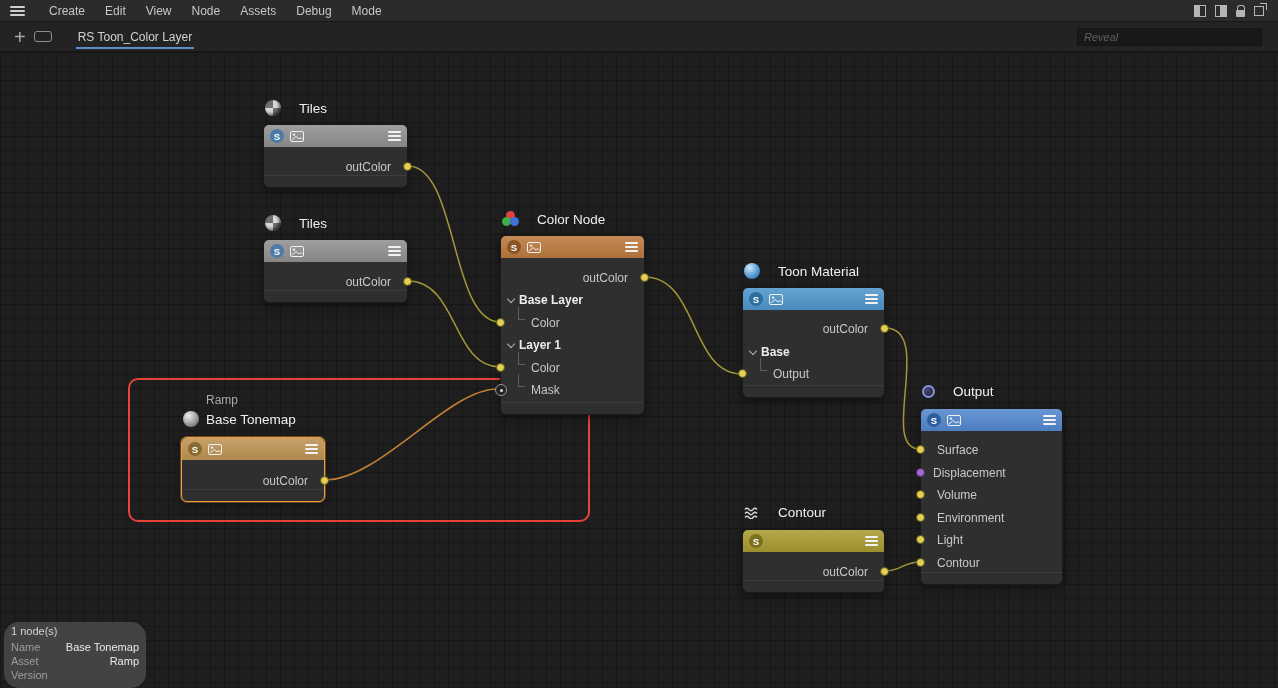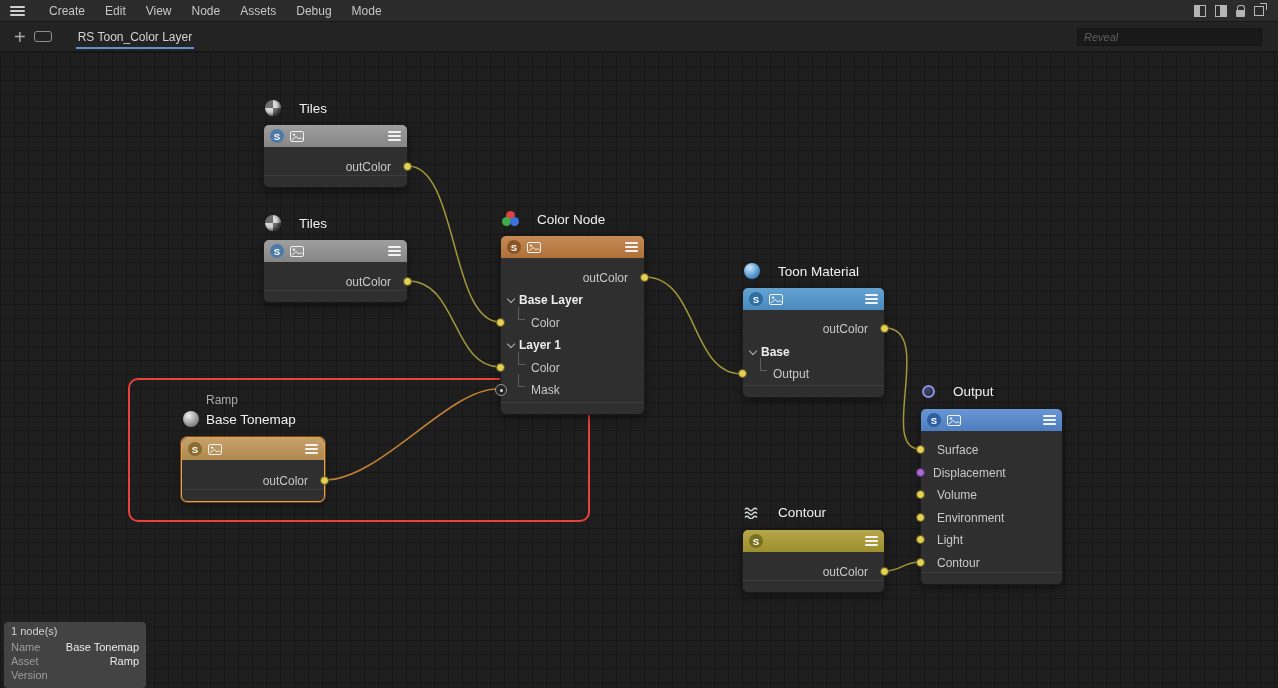--- a/index.html
+++ b/index.html
@@ -103,21 +103,21 @@
   .icon-rgb .b { background:#3f6fd8; left:8px; top:6px; }
   .icon-output-ring { width:13px; height:13px; border-radius:50%; border:2.5px solid #8f8fe8;
       background:radial-gradient(circle at 35% 30%, #444a66, #23243a); flex:0 0 auto; }
   .icon-waves { display:flex; flex-direction:column; gap:2px; flex:0 0 auto; }
 
   
   .select-rect { position:absolute; border:2px solid #e8423a; border-radius:10px; }
 
   
   .info-box { position:absolute; left:4px; top:570px; width:142px; height:66px;
-              background:rgba(70,70,70,0.92); border-radius:4px; padding:3px 7px; font-size:11px; }
+              background:rgba(70,70,70,0.92); border-radius:15px; padding:3px 7px; font-size:11px; }
   .info-count { color:#d2d2d2; margin-bottom:3px; }
   .info-row { display:flex; line-height:14px;justify-content:space-between; }
   .info-row .lbl { color:#9c9c9c; width:48px; flex:0 0 auto; }
   .info-row .val { color:#eaeaea; }
 </style>
 </head>
 <body>
 
 <div class="menubar">
   <span class="app-burger">

